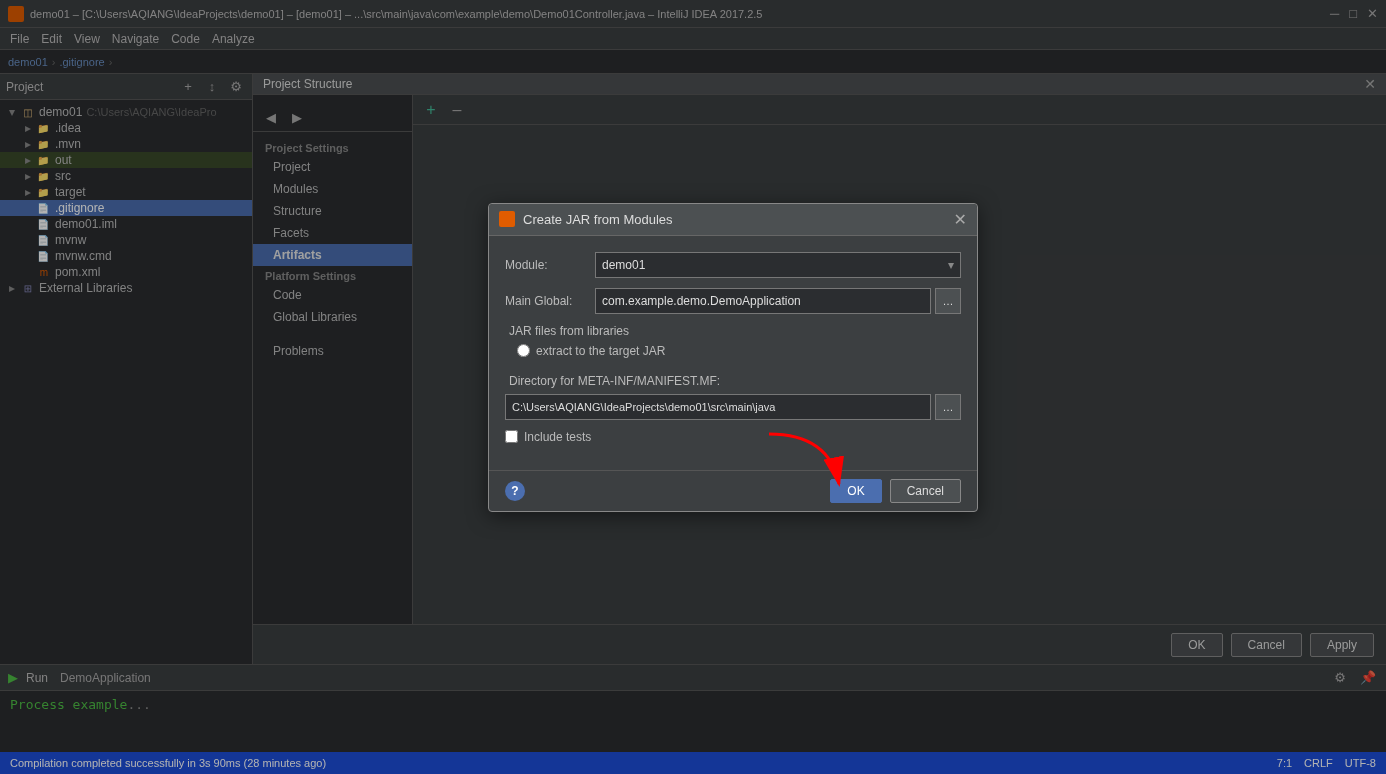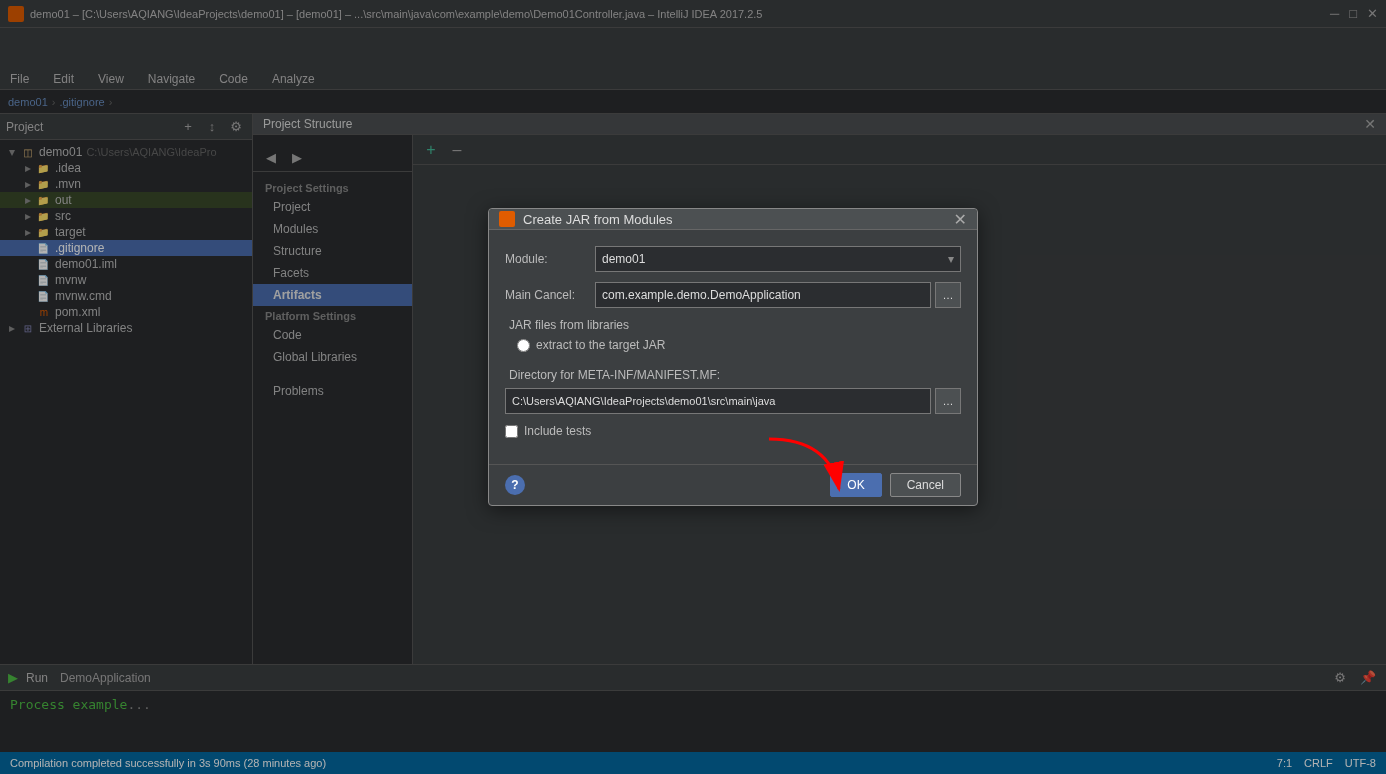--- a/index.html
+++ b/index.html
@@ -23,23 +23,22 @@
 
     
     .menu-bar {
       background: #3c3f41;
       height: 22px;
       display: flex;
       align-items: center;
       padding: 0 4px;
       color: #bbb;
       font-size: 12px;
-      gap: 12px;
+      gap: 0;
       border-bottom: 1px solid #555;
-      margin-top: 40px;
     }
     .menu-item { padding: 2px 6px; cursor: pointer; }
 
     
     .sidebar {
       width: 253px;
       background: #2b2d30;
       border-right: 1px solid #555;
       display: flex;
       flex-direction: column;
@@ -160,21 +159,21 @@
       color: #4ebc45;
       font-family: monospace;
       font-size: 13px;
     }
     .run-panel-status {
       position: absolute;
       bottom: 0;
       left: 0;
       right: 0;
       height: 22px;
-      background: #0369a1;
+      background: #1d4ed8;
       display: flex;
       align-items: center;
       padding: 0 10px;
       color: #fff;
       font-size: 11px;
     }
 
     
     .btn {
       padding: 4px 16px;
@@ -198,21 +197,21 @@
       z-index: 100;
     }
     .dialog {
       background: #3c3f41;
       border: 1px solid #888;
       border-radius: 4px;
       width: 490px;
       box-shadow: 0 4px 20px rgba(0,0,0,0.5);
     }
     .dialog-titlebar {
-      height: 21px;
+      height: 32px;
       background: #4c5052;
       display: flex;
       align-items: center;
       padding: 0 10px;
       color: #ddd;
       font-size: 13px;
       border-bottom: 1px solid #666;
       border-radius: 4px 4px 0 0;
     }
     .dialog-titlebar .dialog-icon { width: 16px; height: 16px; background: #e05c00; border-radius: 2px; margin-right: 8px; display: inline-block; }
@@ -544,21 +543,21 @@
         <span class="form-label">Module:</span>
         <div class="form-control-with-btn">
           <div class="form-control" style="position:relative;">
             <span>demo01</span>
             <span class="dropdown-arrow">▾</span>
           </div>
         </div>
       </div>
 
       <div class="form-row">
-        <span class="form-label">Main Cancel:</span>
+        <span class="form-label">Main Global:</span>
         <div class="form-control-with-btn">
           <div class="form-control">
             <input type="text" value="com.example.demo.DemoApplication" style="">
           </div>
           <div class="browse-btn">…</div>
         </div>
       </div>
 
       <div class="section-label">JAR files from libraries</div>
       <div class="radio-group">

